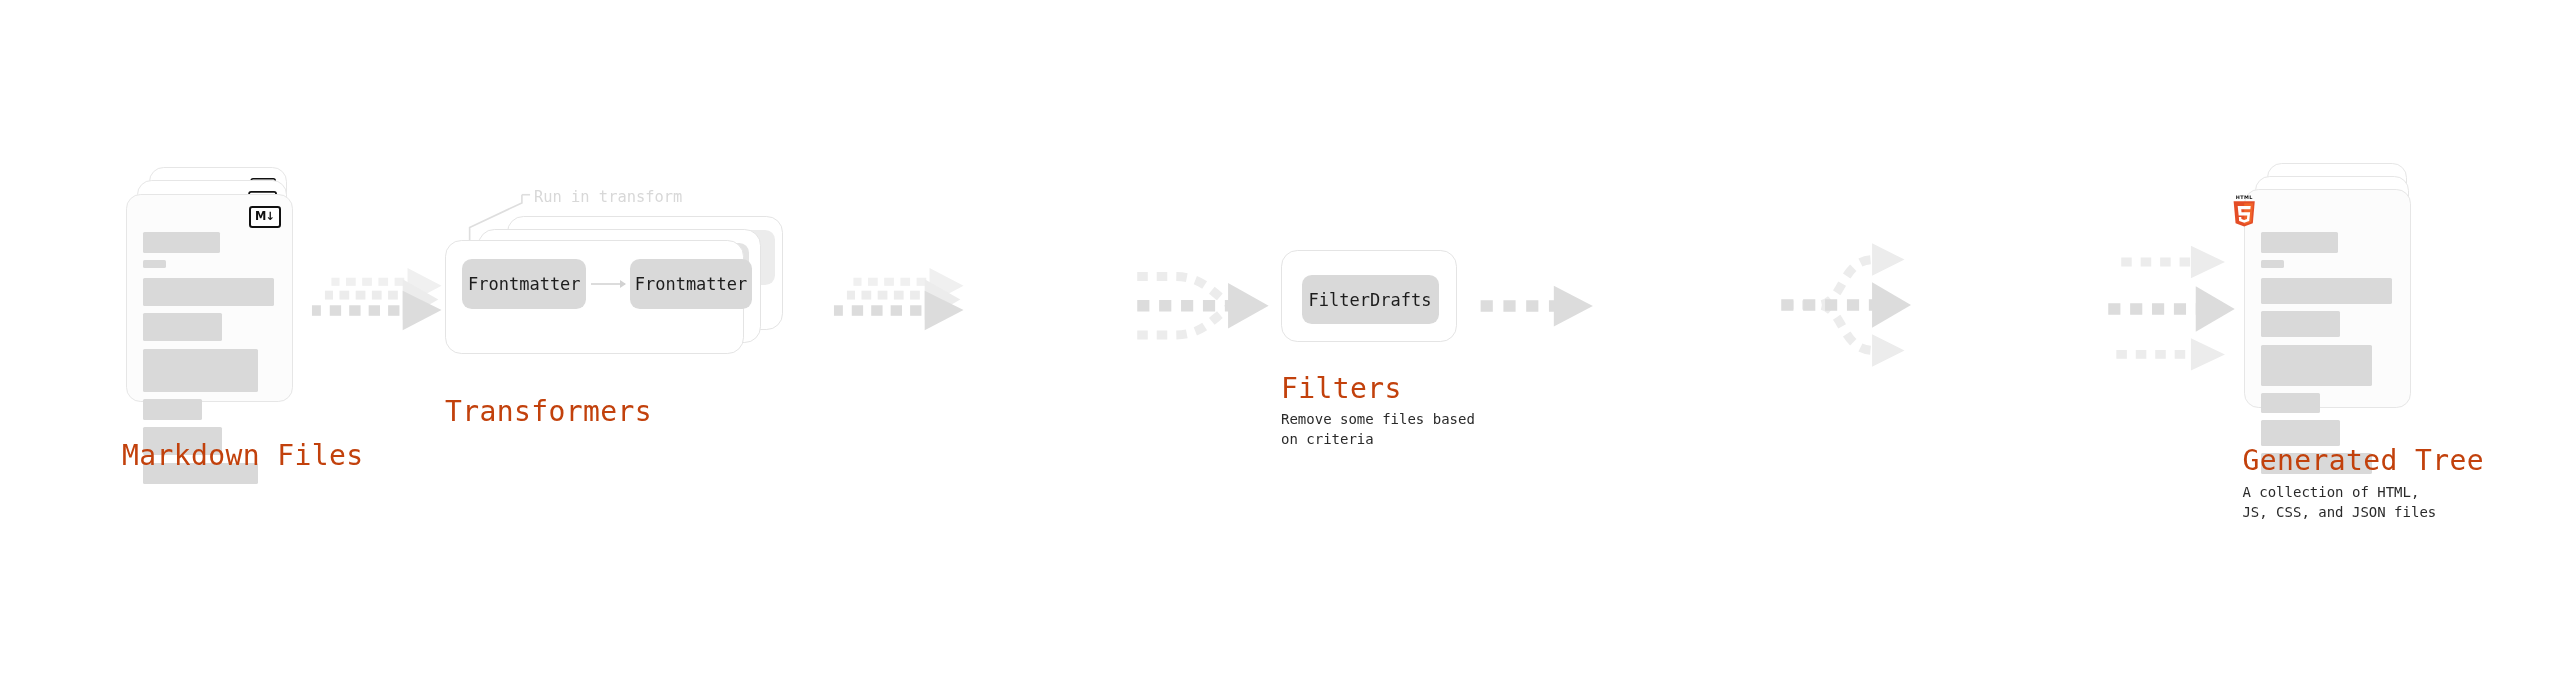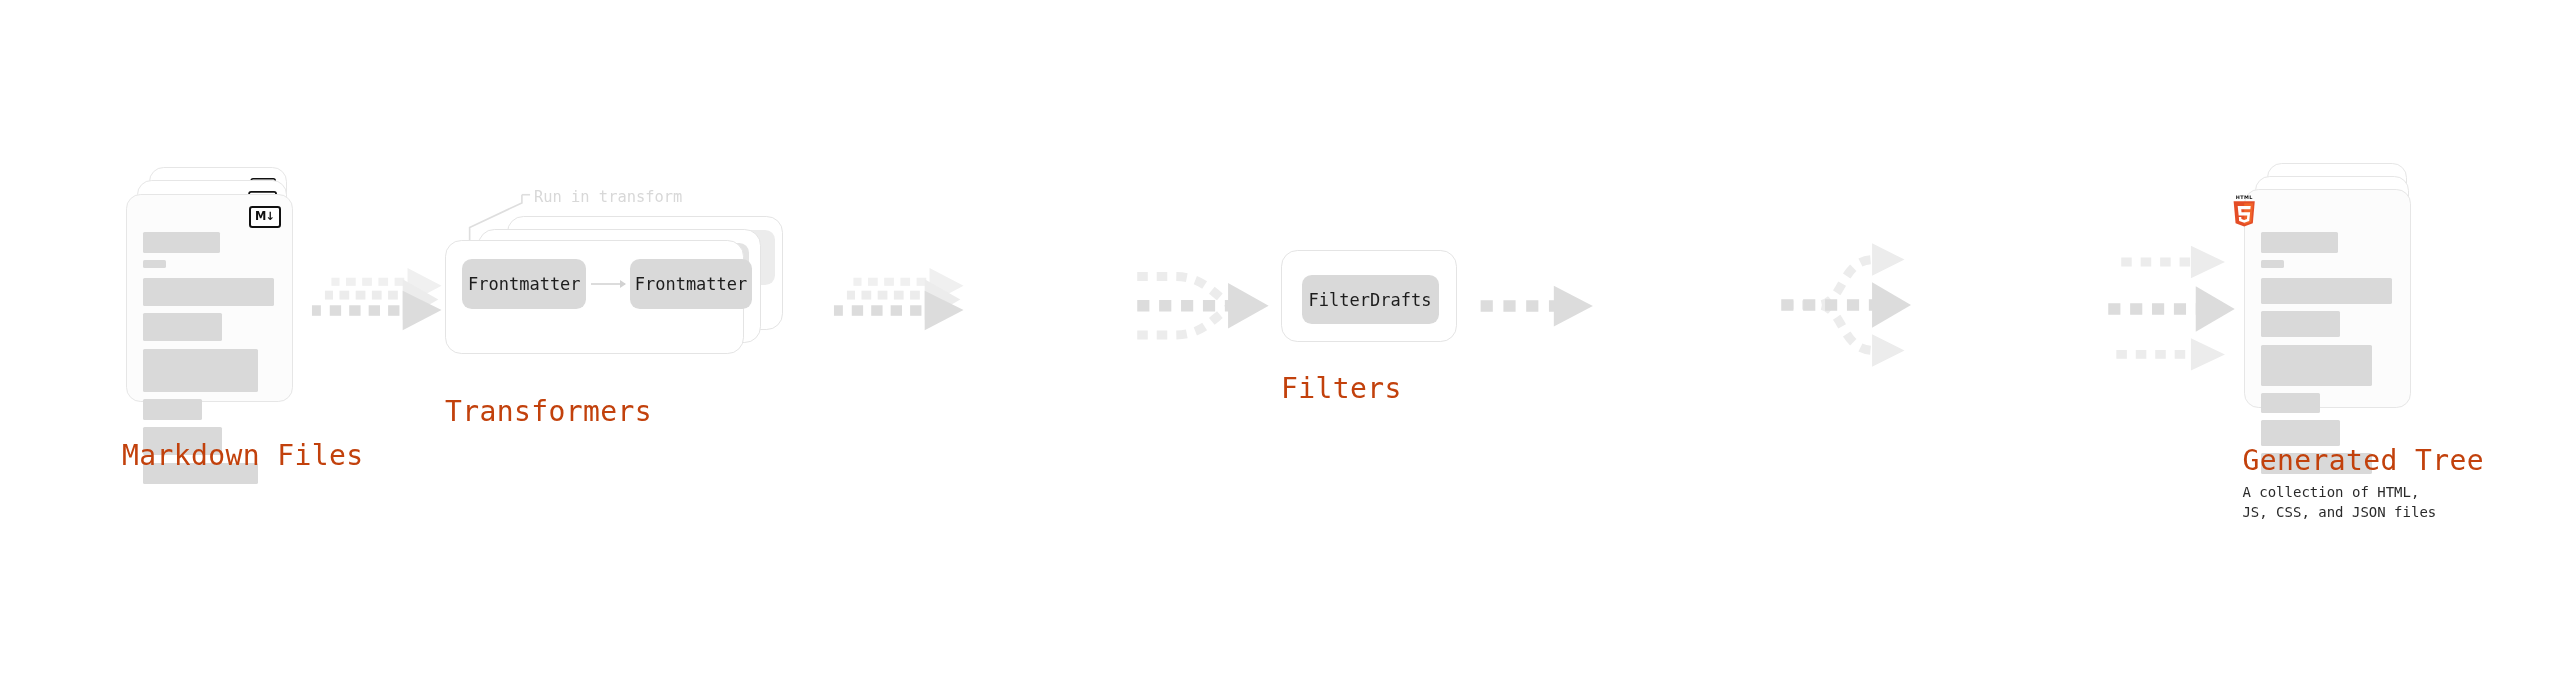--- a/index.html
+++ b/index.html
@@ -253,20 +253,22 @@
     </svg>
   </div>
 
   <div class="node" style="left:1281px;top:250px;">
     <div class="procbox" style="position:relative;left:0;top:0;width:176px;height:92px;">
       <div class="pill" style="left:19.5px;top:24.4px;width:137px;height:49px;">
         <span>FilterDrafts</span>
       </div>
     </div>
     <div class="title" style="left:0;top:122px;">Filters</div>
+    <div class="desc" style="left:0;top:159px;">Remove some files based
+on criteria</div>
   </div>
 
   <div class="flow" style="left:1479px;top:284px;">
     <svg width="122" height="49" viewBox="0 0 150 60">
       <path d="M2 27 H96" fill="none" stroke="#dcdcdc" stroke-width="14" stroke-dasharray="15 13" stroke-linecap="butt"></path>
       <path d="M92 2 L140 27 L92 52 Z" fill="#dcdcdc"></path>
     </svg>
   </div>
 
 

